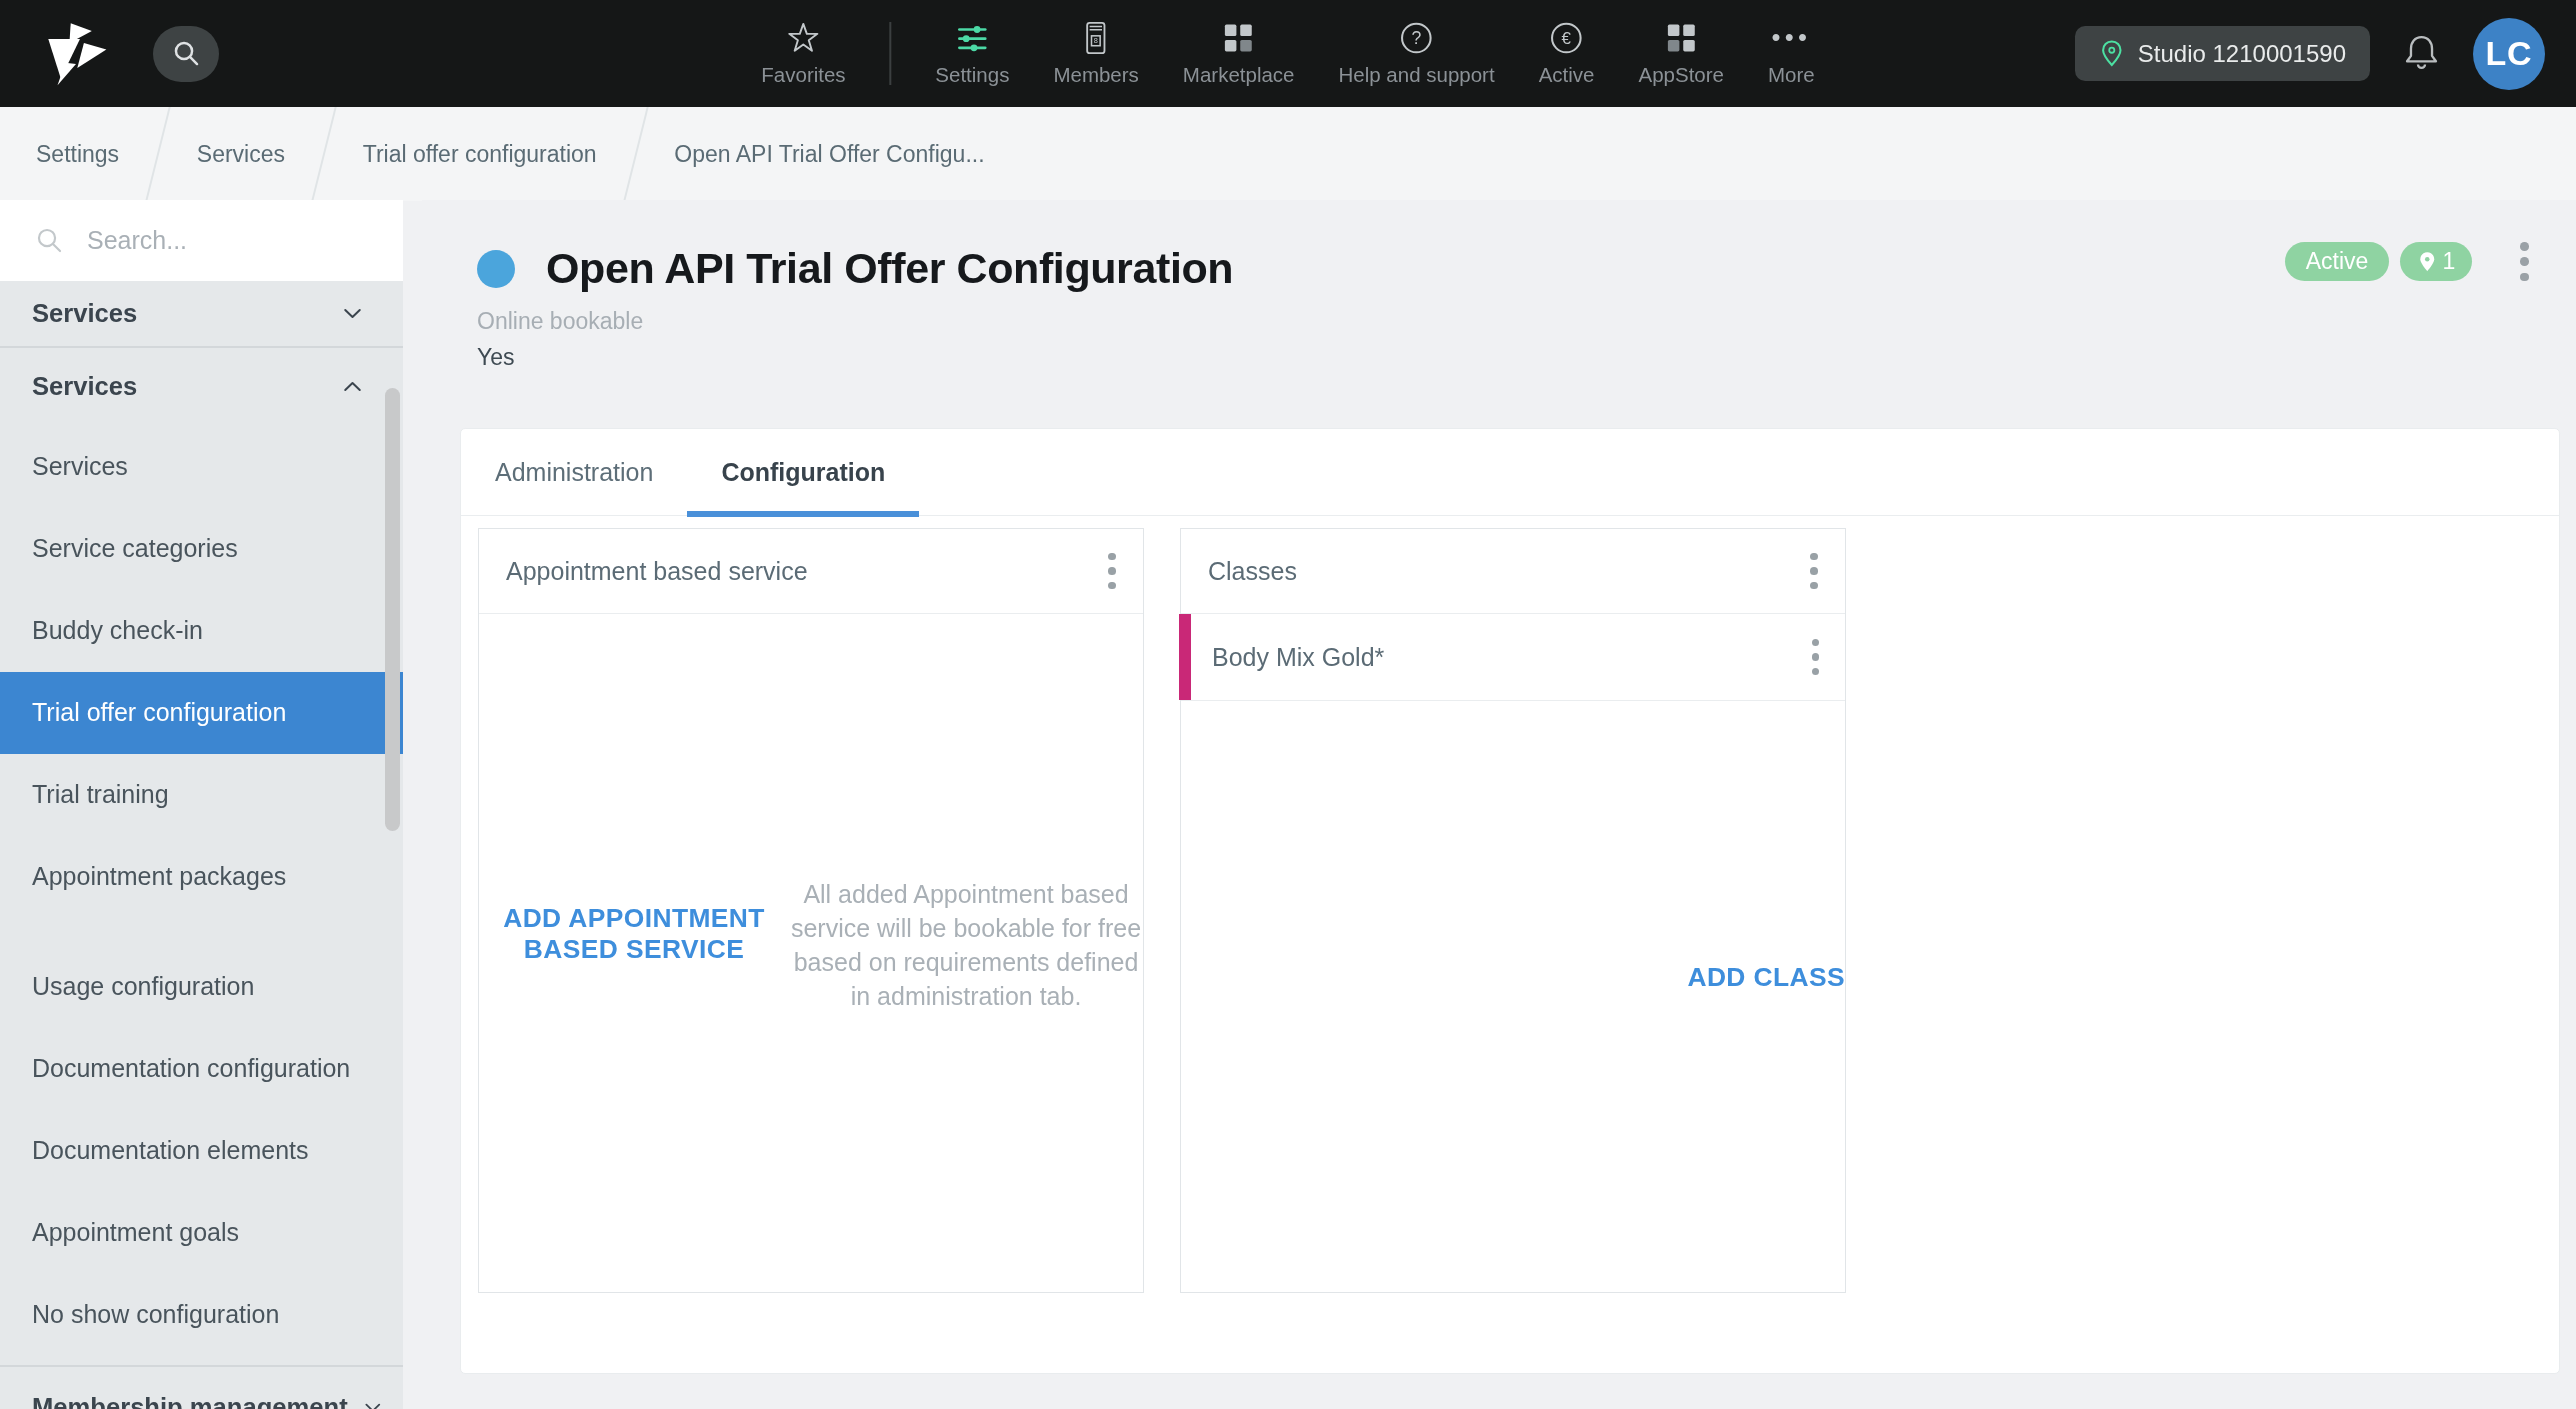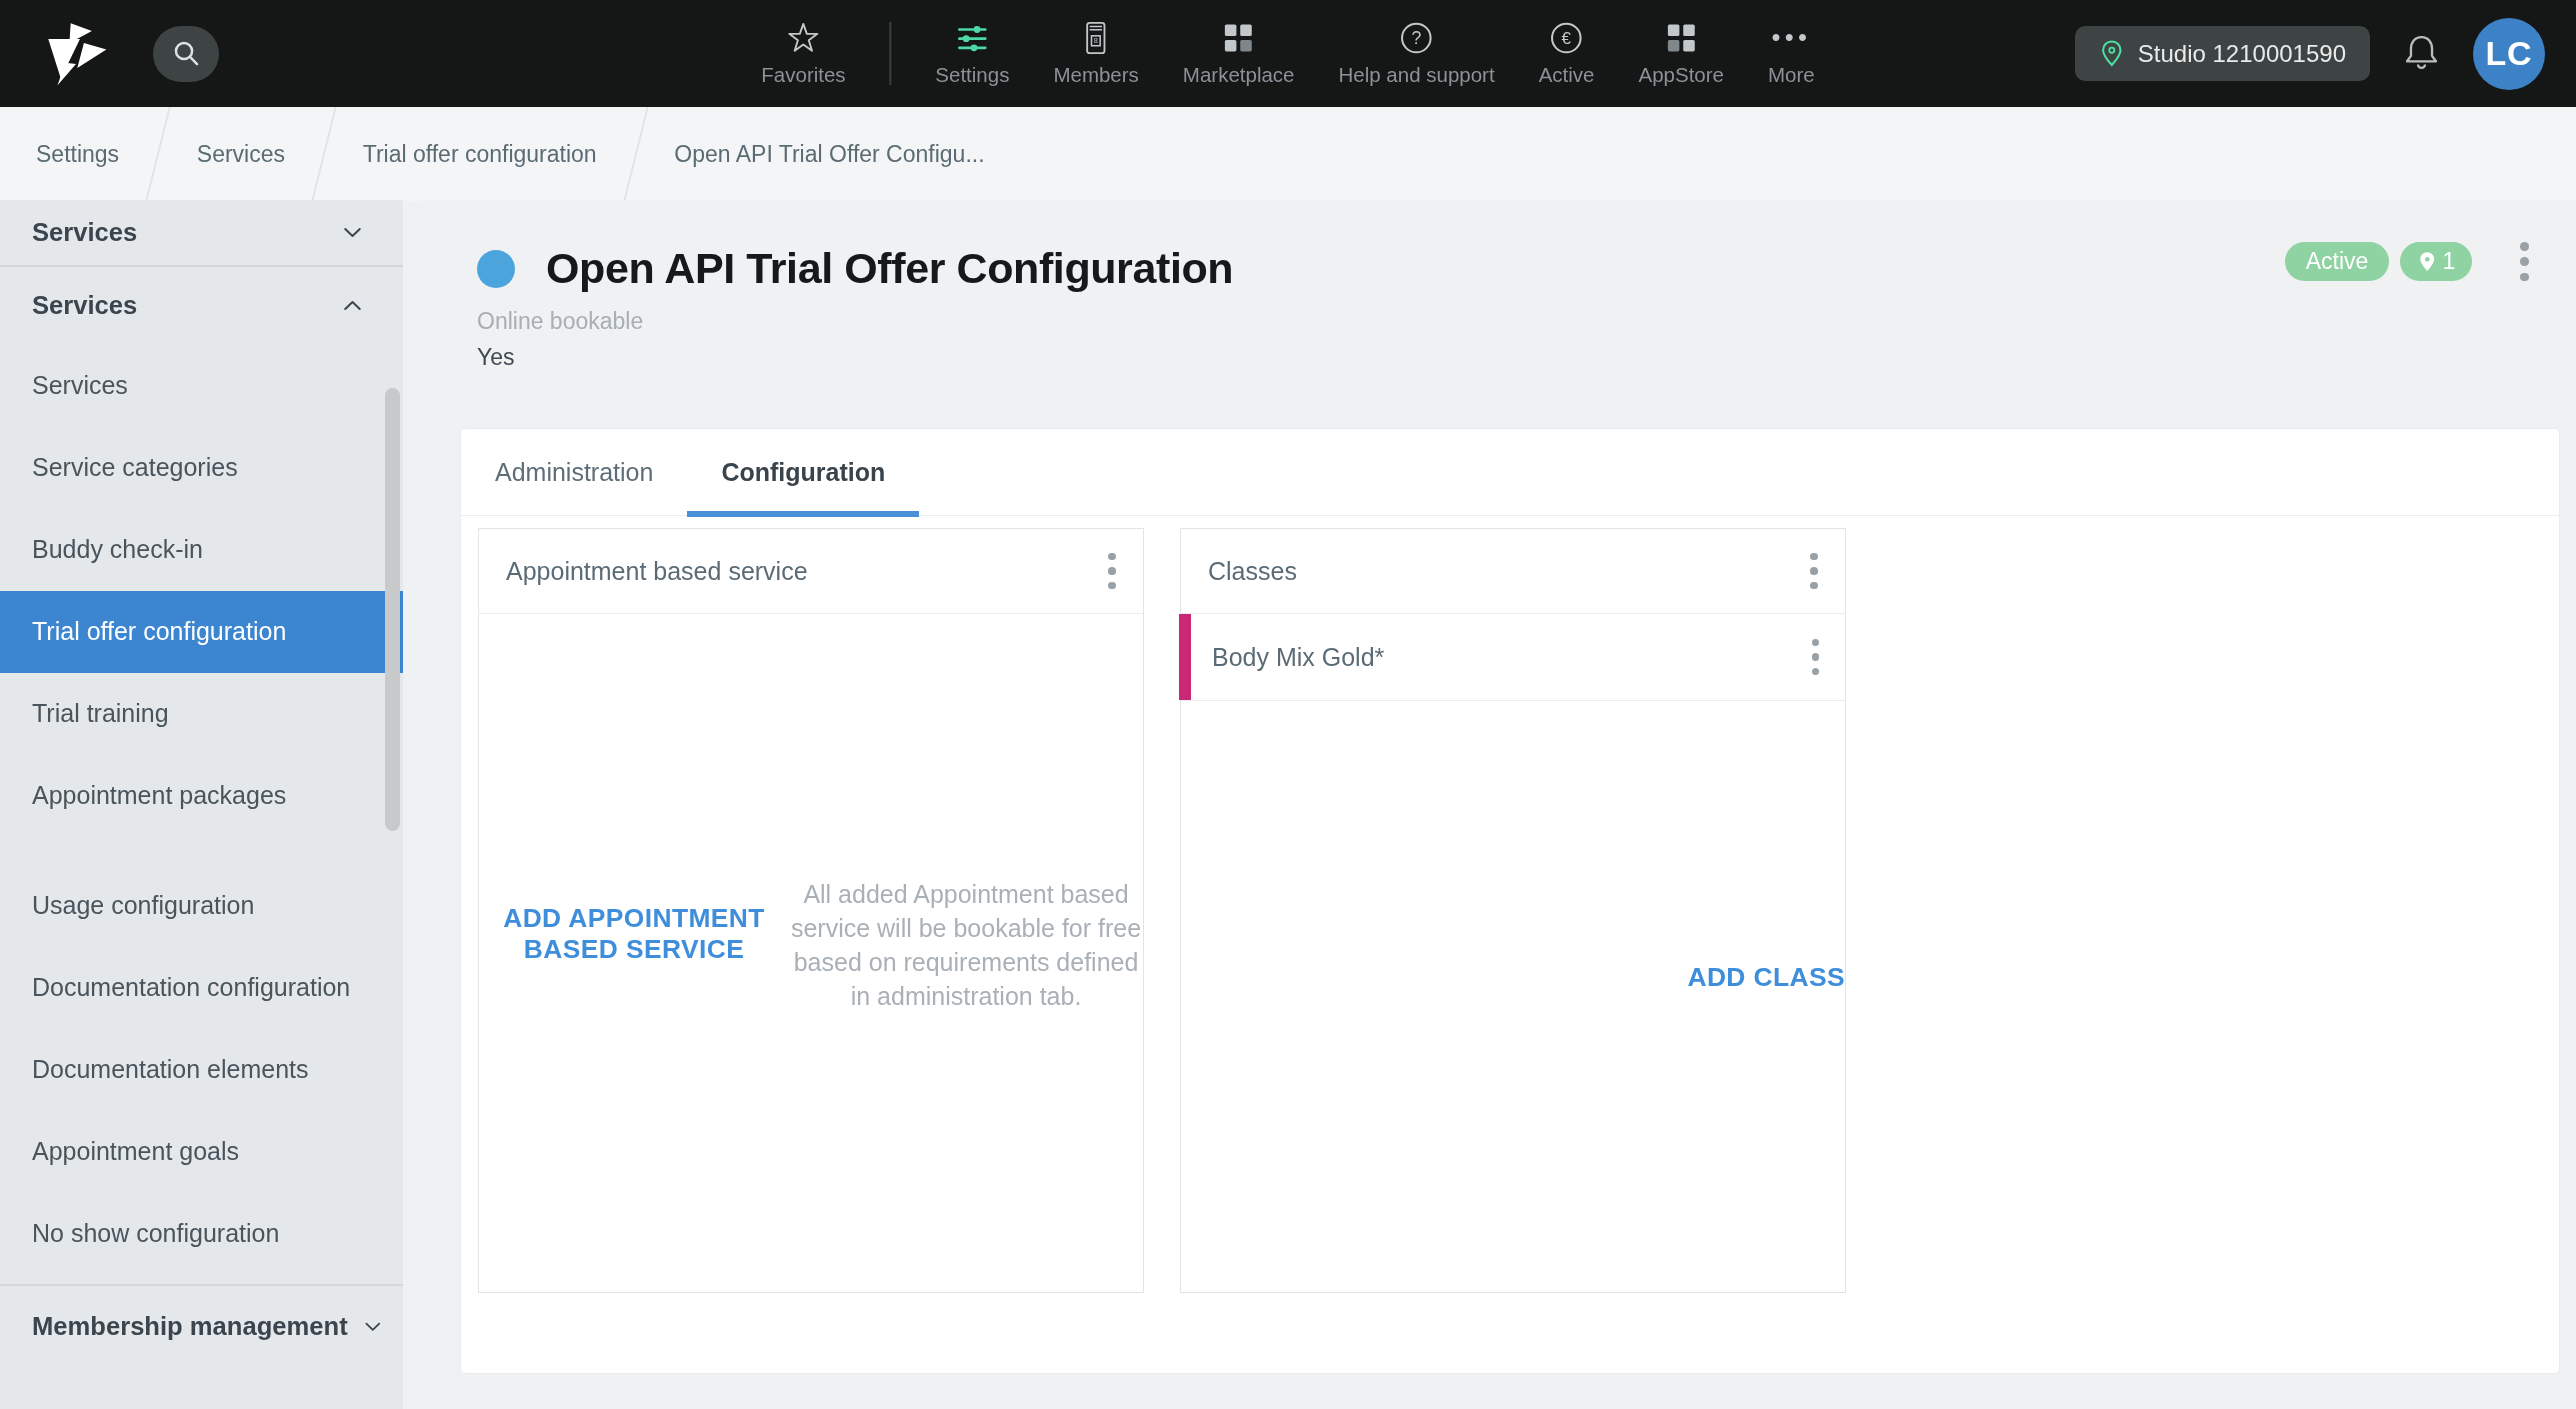--- a/index.html
+++ b/index.html
@@ -218,20 +218,27 @@
   <span class="crumb">Settings</span>
   <span class="crumb-sep"></span>
   <span class="crumb">Services</span>
   <span class="crumb-sep"></span>
   <span class="crumb">Trial offer configuration</span>
   <span class="crumb-sep"></span>
   <span class="crumb">Open API Trial Offer Configu...</span>
 </div>
 
 <div class="sidebar">
+  <div class="side-search">
+    <svg width="31" height="31" viewBox="0 0 100 100">
+      <circle cx="42" cy="42" r="26" fill="none" stroke="#c3c8cb" stroke-width="7"></circle>
+      <line x1="62" y1="62" x2="84" y2="84" stroke="#c3c8cb" stroke-width="7" stroke-linecap="round"></line>
+      </svg>
+    <input type="text" placeholder="Search..." style="">
+  </div>
 
   <div class="side-section">
     <span class="s-lbl">Services</span>
     <svg width="29" height="29" viewBox="0 0 100 100">
       <polyline points="25,38 50,62 75,38" fill="none" stroke="#3b454e" stroke-width="7" stroke-linecap="round" stroke-linejoin="round"></polyline>
       </svg>
   </div>
   <div class="side-divider"></div>
   <div class="side-section tall">
     <span class="s-lbl">Services</span>

